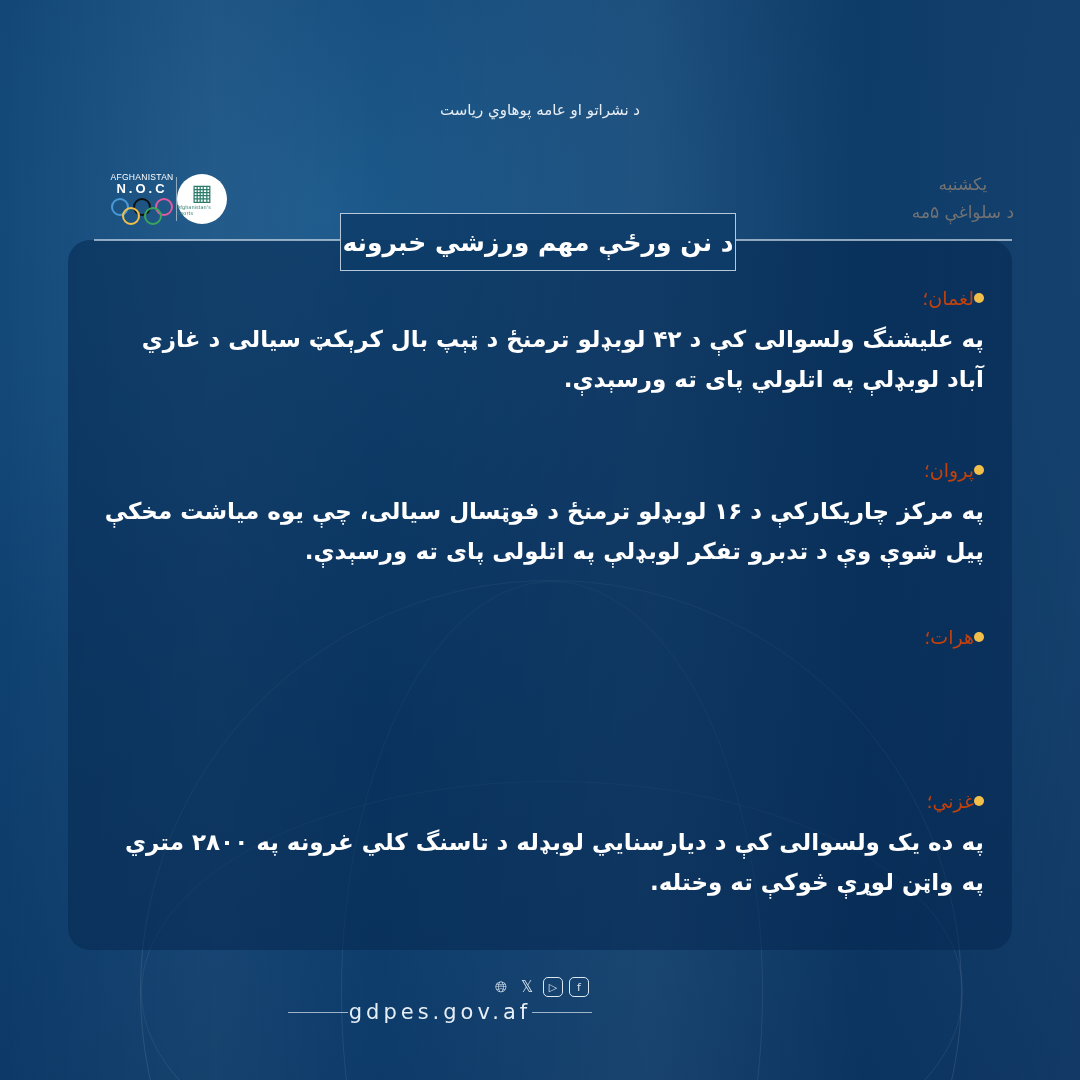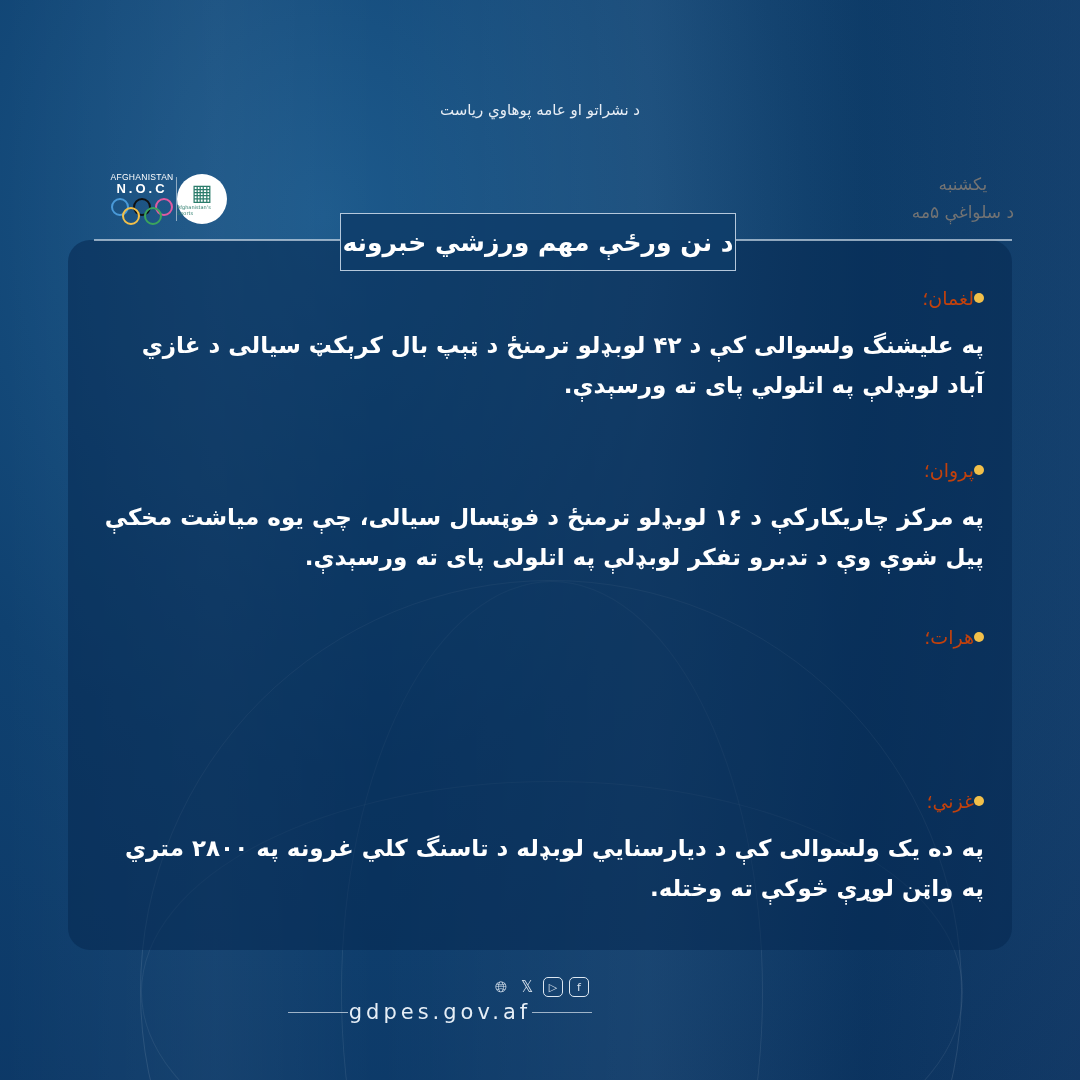--- a/index.html
+++ b/index.html
@@ -55,21 +55,21 @@
       display:flex; align-items:center; justify-content:center;
       font-size:25px; font-weight:bold; direction:rtl;
     }
     .card {
       position:absolute; left:68px; top:240px; width:944px; height:710px;
       border-radius:22px; background:rgba(5,40,80,0.55);
     }
     .news { position:absolute; right:96px; direction:rtl; text-align:right; }
     .news .loc { display:flex; align-items:center; font-size:19px; line-height:30px; color:#c2410c; }
     .dot { width:10px; height:10px; border-radius:50%; background:#f2c04a; display:inline-block; }
-    .news .body { font-size:23px; font-weight:bold; line-height:40px; margin-top:12px; }
+    .news .body { font-size:23px; font-weight:bold; line-height:40px; margin-top:6px; }
     .footer-icons {
       position:absolute; top:977px; left:0; width:1080px; display:flex; justify-content:center; gap:6px;
     }
     .ficon {
       width:20px; height:20px; display:flex; align-items:center; justify-content:center;
       font-size:15px; color:#dde7f1; box-sizing:border-box;
     }
     .ficon.box { border:1.5px solid #dde7f1; border-radius:5px; font-size:11px; }
     .footer-url-row { position:absolute; top:1000px; left:0; width:880px; display:flex; align-items:center; justify-content:center; gap:1px; }
     .footer-line { width:60px; height:1px; background:rgba(220,230,240,0.7); }

